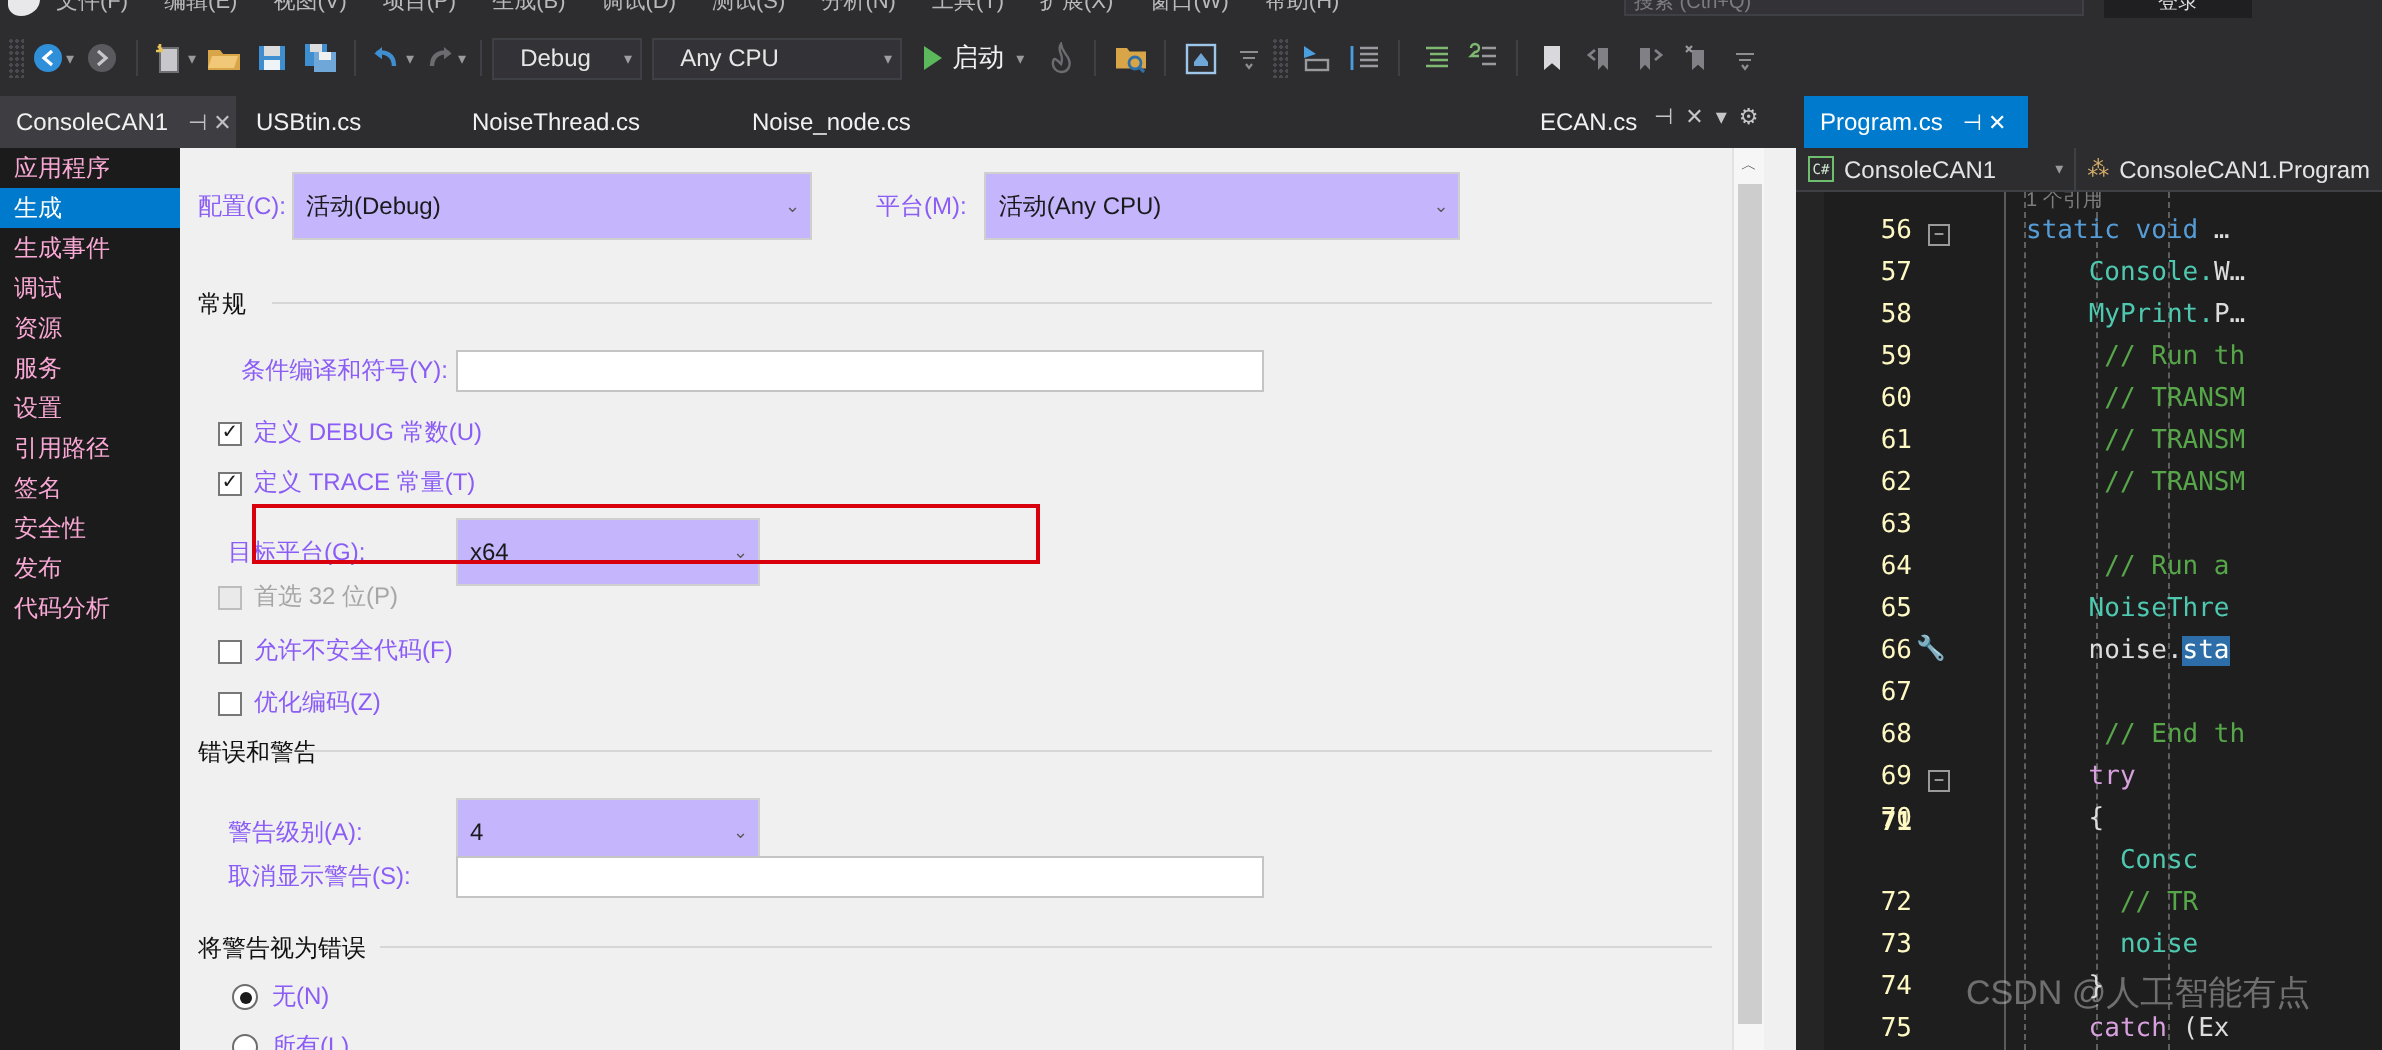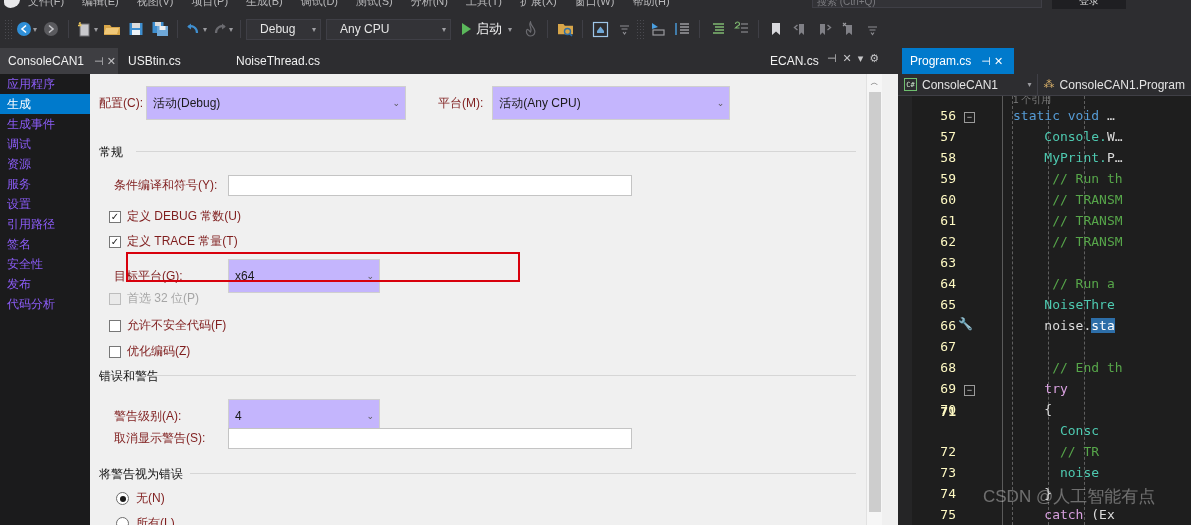--- a/index.html
+++ b/index.html
@@ -92,38 +92,38 @@
   .propsheet {
     position: absolute; top: 74px; left: 0; width: 898px; height: 451px;
     background: #f0f0f0;
   }
   .vnav {
     position: absolute; top: 0; left: 0; width: 90px; height: 451px;
     background: #1b1b1c;
   }
   .vnav-item {
     height: 20px; line-height: 20px; padding-left: 7px;
-    font-size: 12px; color: #8b5cf6; position: relative; white-space: nowrap;
+    font-size: 12px; color: #f9a8d4; position: relative; white-space: nowrap;
   }
   .vnav-item.sel { background: #007acc; color: #ffffff; }
   .vnav-item.sel::after {
     content: ""; position: absolute; right: -7px; top: 0;
     border-top: 10px solid transparent; border-bottom: 10px solid transparent;
     border-left: 7px solid #007acc;
   }
 
   .propbody {
     position: absolute; top: 0; left: 90px; width: 808px; height: 451px;
     background: #f0f0f0; color: #1e1e1e;
   }
   .cfgrow {
     position: absolute; top: 12px; left: 0; width: 790px;
     display: flex; align-items: center; font-size: 12px;
   }
-  .lbl { color: #7f1d1d; font-size: 12px; white-space: nowrap; }
+  .lbl { color: #8b5cf6; font-size: 12px; white-space: nowrap; }
   .wcombo {
     height: 34px; background: #c4b5fd; border: 1px solid #cfcfcf;
     display: flex; align-items: center; justify-content: space-between;
     padding: 0 5px 0 6px; font-size: 12px; color: #1a1a1a;
   }
   .wcombo .wc-a { font-size: 9px; color: #5a5a5a; }
   .wtext {
     height: 21px; background: #ffffff; border: 1px solid #c4c4c4;
     font-size: 12px; color: #1a1a1a; padding: 0 4px; line-height: 19px;
   }
@@ -411,20 +411,23 @@
         <span class="tname">ConsoleCAN1</span>
         <span class="pin">⊣</span>
         <span class="xc">✕</span>
       </div>
       <div class="tab" style="left: 120px; width: 88px;">
         <span class="tname">USBtin.cs</span>
       </div>
       <div class="tab" style="left: 228px; width: 110px;">
         <span class="tname">NoiseThread.cs</span>
       </div>
+      <div class="tab" style="left: 368px; width: 105px;">
+        <span class="tname">Noise_node.cs</span>
+      </div>
       <div class="tab" style="left: 762px; width: 62px;">
         <span class="tname">ECAN.cs</span>
       </div>
       <div class="tab active-sel" style="left: 902px; width: 112px;">
         <span class="tname">Program.cs</span>
         <span class="pin">⊣</span>
         <span class="xc">✕</span>
       </div>
       <div class="tab-extra" style="left: 827px;">
         <span>⊣</span>
@@ -463,21 +466,21 @@
         <div class="wcombo" style="width:238px">
           <span>活动(Any CPU)</span>
           <span class="wc-a">⌄</span>
         </div>
       </div>
 
       <div class="grouphead" style="top:70px; left:9px">常规</div>
       <div class="hrule" style="top:77px; left:46px; width:720px"></div>
 
       <div style="position:absolute; top:101px; left:0; width:790px; display:flex; align-items:center">
-        <span class="lbl" style="width:134px; text-align:left; padding-left:24px">条件编译和符号(Y):</span>
+        <span class="lbl" style="width:134px; text-align:right; padding-left:24px">条件编译和符号(Y):</span>
         <div class="wtext" style="width:404px; margin-left:4px"></div>
       </div>
 
       <div class="cbrow" style="top:134px; left:19px">
         <span class="cbox">✓</span>
         <span class="lbl">定义 DEBUG 常数(U)</span>
       </div>
 
       <div class="cbrow" style="top:159px; left:19px">
         <span class="cbox">✓</span>

